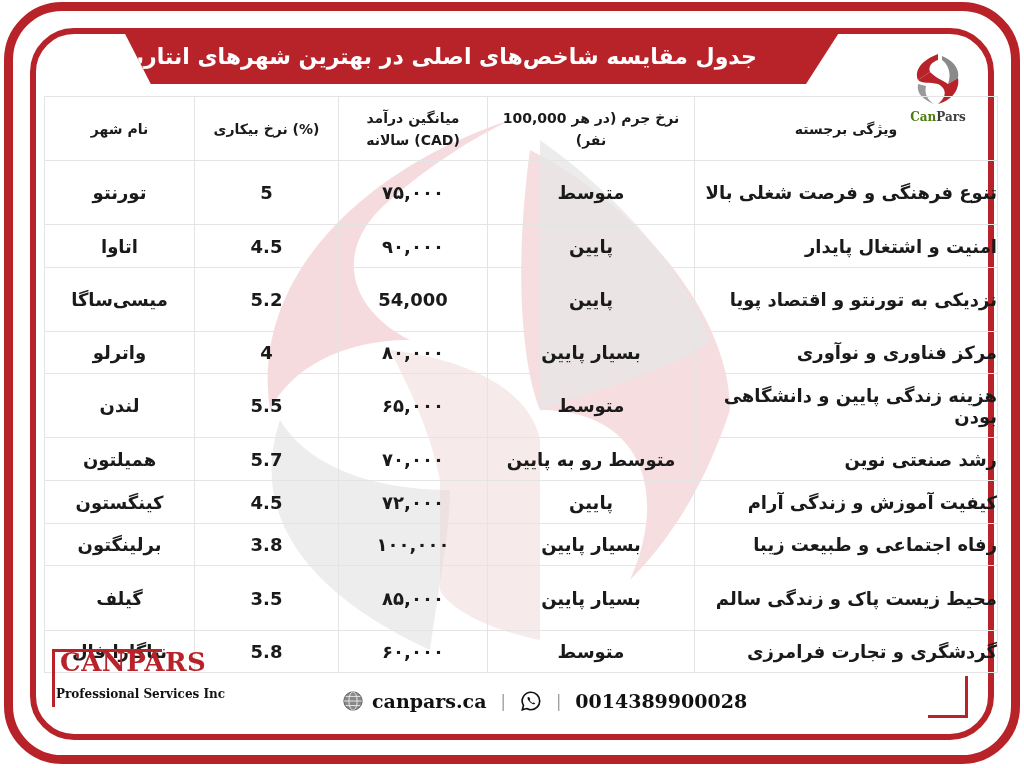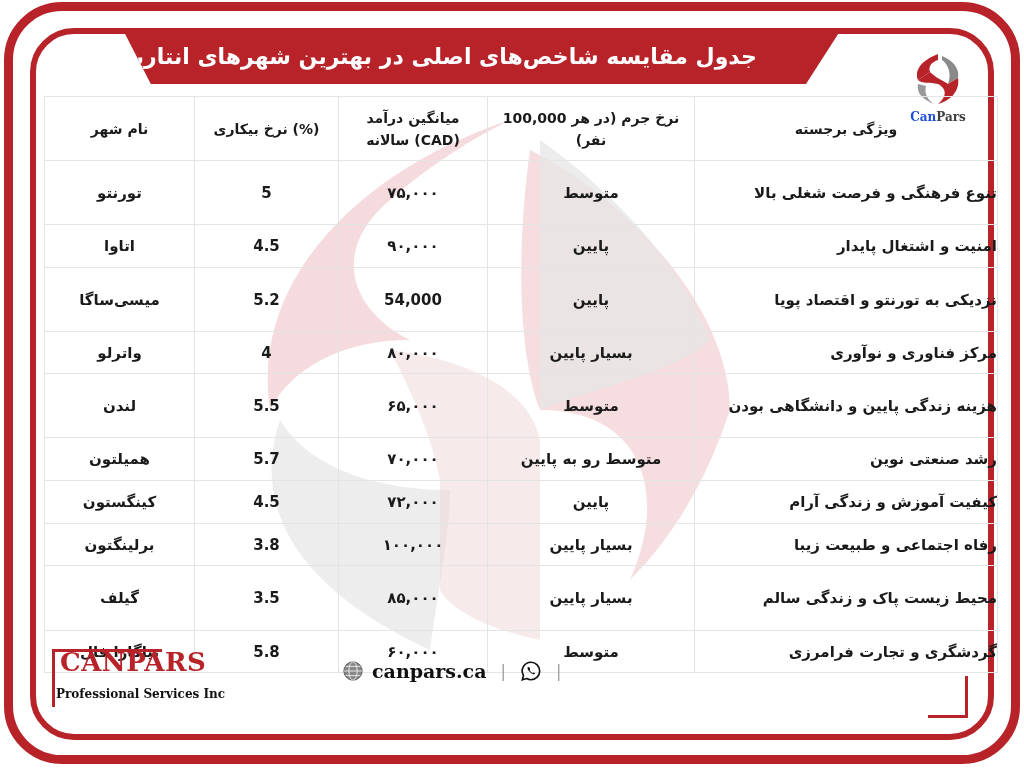--- a/index.html
+++ b/index.html
@@ -28,32 +28,32 @@
 
   .logo {
     position: absolute; left: 898px; top: 50px; width: 80px; height: 82px;
     display: flex; flex-direction: column; align-items: center;
   }
   .logo svg { width: 60px; height: 58px; }
   .logo-text {
     font-family: "DejaVu Serif", serif; font-size: 12px; font-weight: bold;
     margin-top: 2px;
   }
-  .logo-can { color: #1d4ed8; }
+  .logo-can { color: #4d7c0f; }
   .logo-pars { color: #404040; }
 
   .watermark { position: absolute; left: 210px; top: 110px; width: 560px; height: 560px; pointer-events: none; }
 
   .table {
     position: absolute; left: 44px; top: 96px; width: 953px;
     border-collapse: collapse; direction: rtl; table-layout: fixed;
   }
   .table td, .table th {
     border: 1px solid #e4e4e4; text-align: center; vertical-align: middle;
-    font-size: 15px; font-weight: bold; color: #1a1a1a;
+    font-size: 18px; font-weight: bold; color: #1a1a1a;
     background: transparent;
   }
   .table th { font-size: 14px; line-height: 22px; padding: 4px 6px; }
   .table td.feature { text-align: right; }
 
   .footer-brand {
     position: absolute; left: 52px; top: 645px; width: 240px; height: 60px;
   }
   .brand-bracket {
     position: absolute; left: 0; top: 4px; width: 110px; height: 58px;
@@ -63,21 +63,21 @@
     position: absolute; left: 8px; top: 2px;
     font-family: "DejaVu Serif", serif; font-size: 26px; font-weight: bold; color: #b8232a;
     letter-spacing: 0.5px;
   }
   .brand-sub {
     position: absolute; left: 4px; top: 42px; white-space: nowrap;
     font-family: "DejaVu Serif", serif; font-size: 12px; font-weight: bold; color: #111;
   }
 
   .contact {
-    position: absolute; left: 342px; top: 656px; height: 30px;
+    position: absolute; left: 342px; top: 686px; height: 30px;
     display: flex; align-items: center; gap: 8px;
     font-family: "DejaVu Serif", serif; font-weight: bold; font-size: 19px; color: #111;
   }
   .contact .sep { color: #999; font-weight: normal; font-size: 16px; margin: 0 6px; }
   .contact svg { width: 22px; height: 22px; }
 
   .corner-bracket {
     position: absolute; left: 928px; top: 676px; width: 40px; height: 42px;
     border-right: 3px solid #b8232a; border-bottom: 3px solid #b8232a;
   }
@@ -217,15 +217,16 @@
     <line x1="4" y1="7" x2="20" y2="7" stroke="#eee" stroke-width="1"></line>
     <line x1="4" y1="17" x2="20" y2="17" stroke="#eee" stroke-width="1"></line>
   </svg>
   <span>canpars.ca</span>
   <span class="sep">|</span>
   <svg viewBox="0 0 24 24">
     <path d="M12 2.5 A9.5 9.5 0 0 1 12 21.5 A9.4 9.4 0 0 1 7.3 20.2 L2.5 21.5 L3.8 16.9 A9.5 9.5 0 0 1 12 2.5 Z" fill="none" stroke="#111" stroke-width="1.8"></path>
     <path d="M8.5 7.5 C8 8.5 8.2 10 9.5 11.8 C11 13.8 13 15.3 14.8 15.6 C15.6 15.7 16.3 15.2 16.5 14.5 L14.8 13.5 L13.8 14.2 C12.5 13.6 11.2 12.3 10.5 11 L11.2 10 L10.2 8 Z" fill="#111"></path>
   </svg>
   <span class="sep">|</span>
+  <span>0014389900028</span>
 </div>
 
 <div class="corner-bracket"></div>
 
 </body></html>

